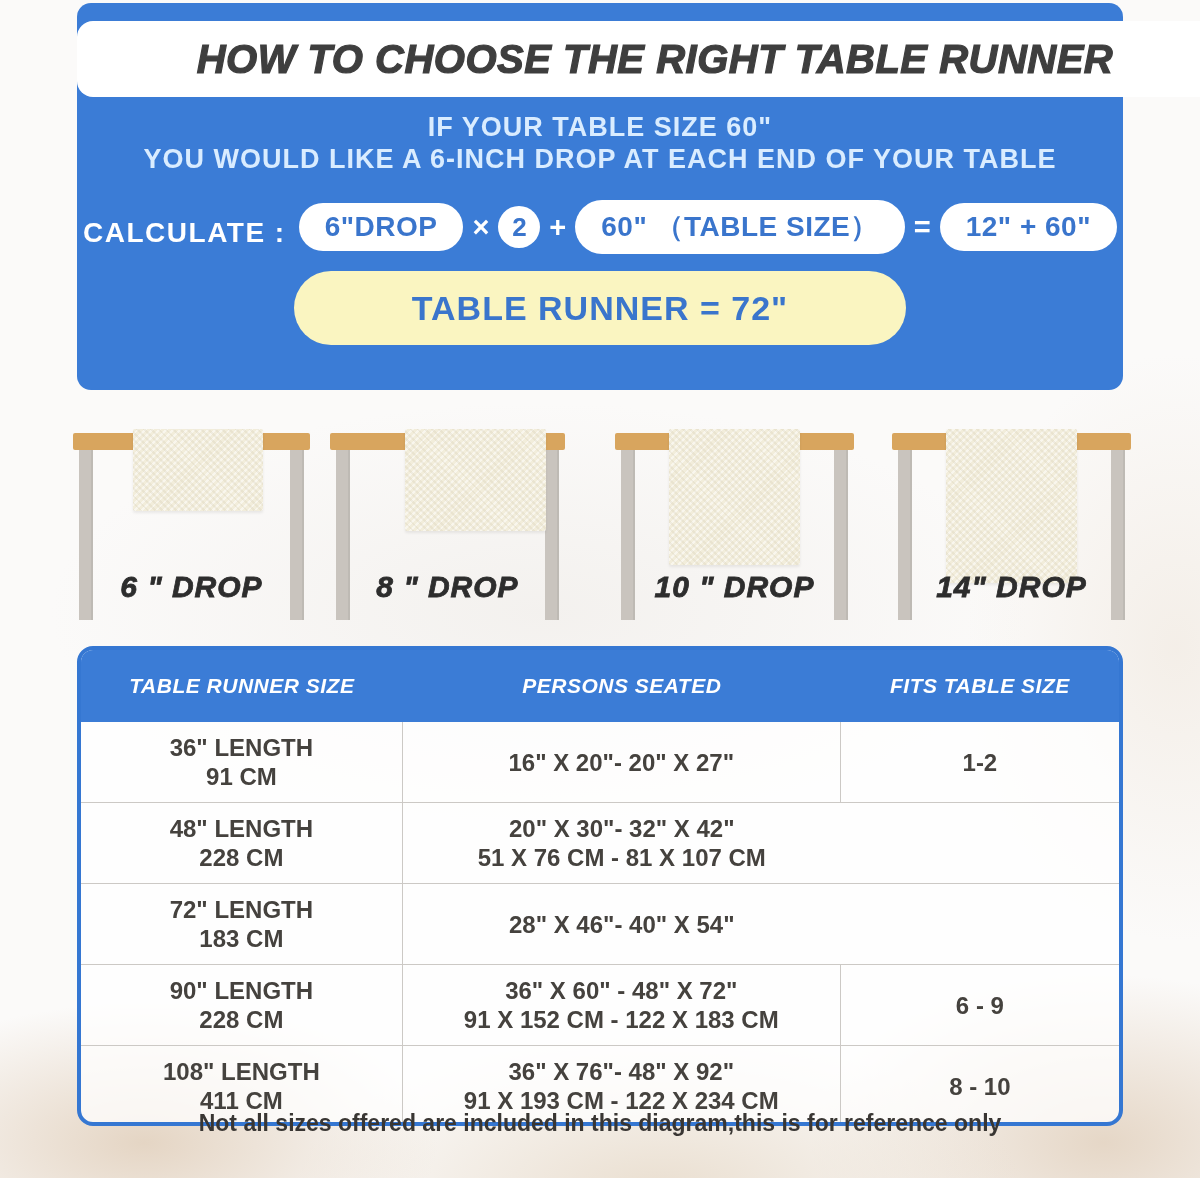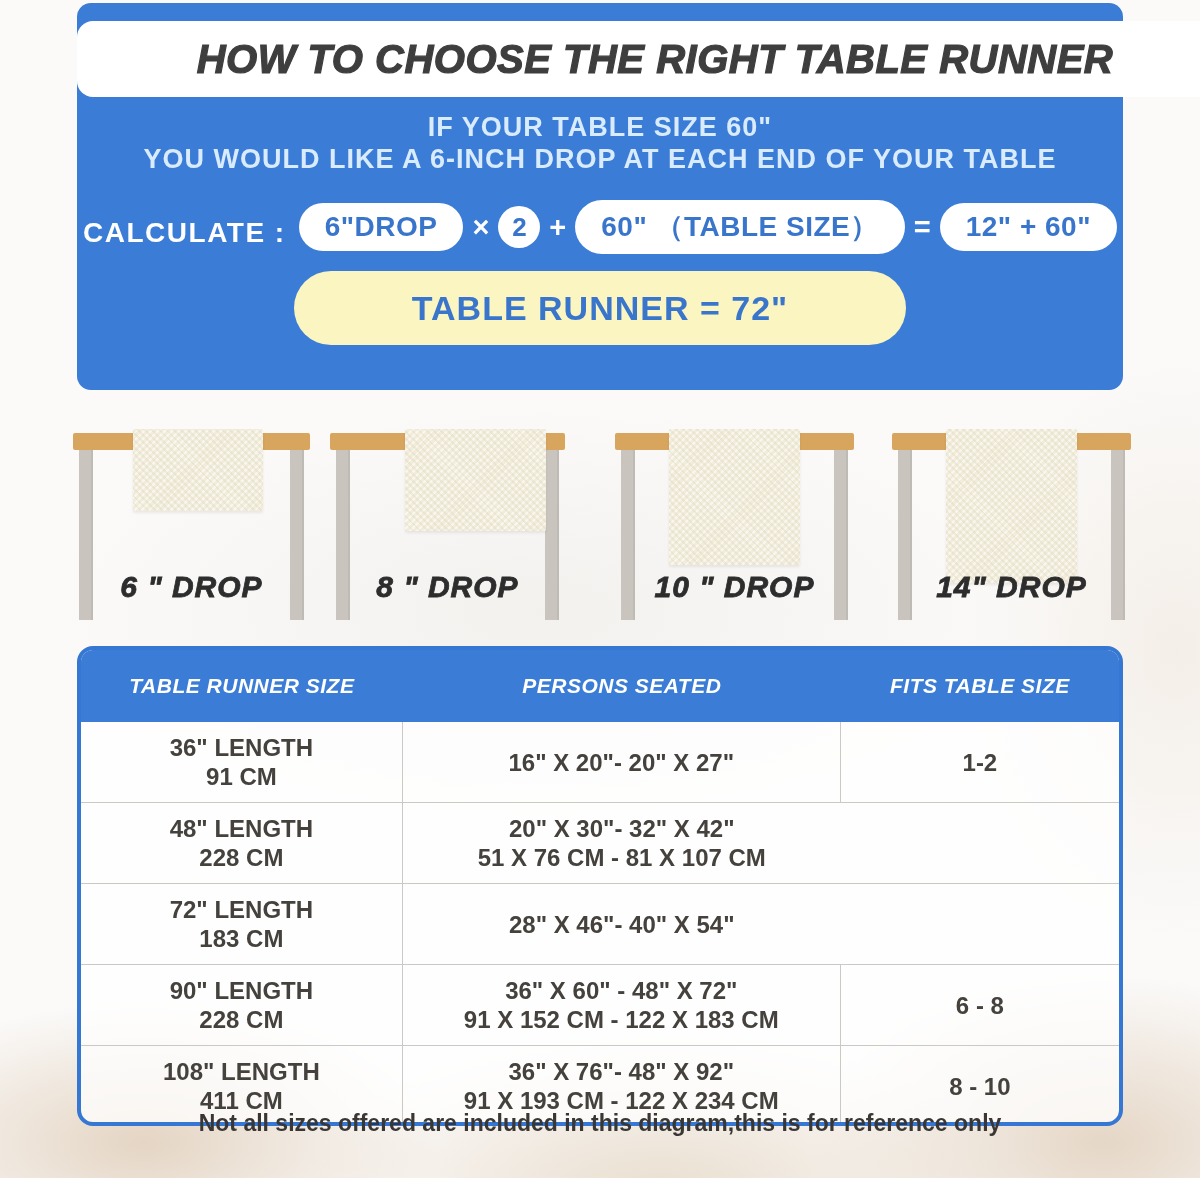--- a/index.html
+++ b/index.html
@@ -172,21 +172,21 @@
     <div class="trow">
       <div class="td">
         <div>90" LENGTH</div>
         <div>228 CM</div>
       </div>
       <div class="td">
         <div>36" X 60" - 48" X 72"</div>
         <div>91 X 152 CM - 122 X 183 CM</div>
       </div>
       <div class="td">
-        <div>6 - 8</div>
+        <div>6 - 9</div>
       </div>
     </div>
 
     <div class="trow">
       <div class="td">
         <div>108" LENGTH</div>
         <div>411 CM</div>
       </div>
       <div class="td">
         <div>36" X 76"- 48" X 92"</div>

